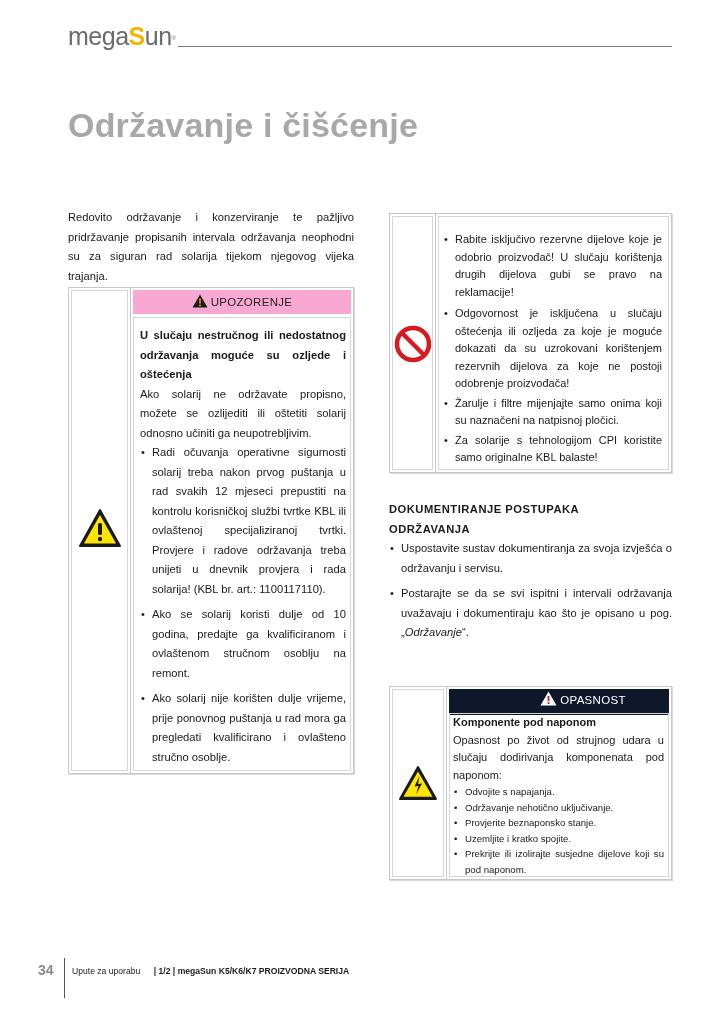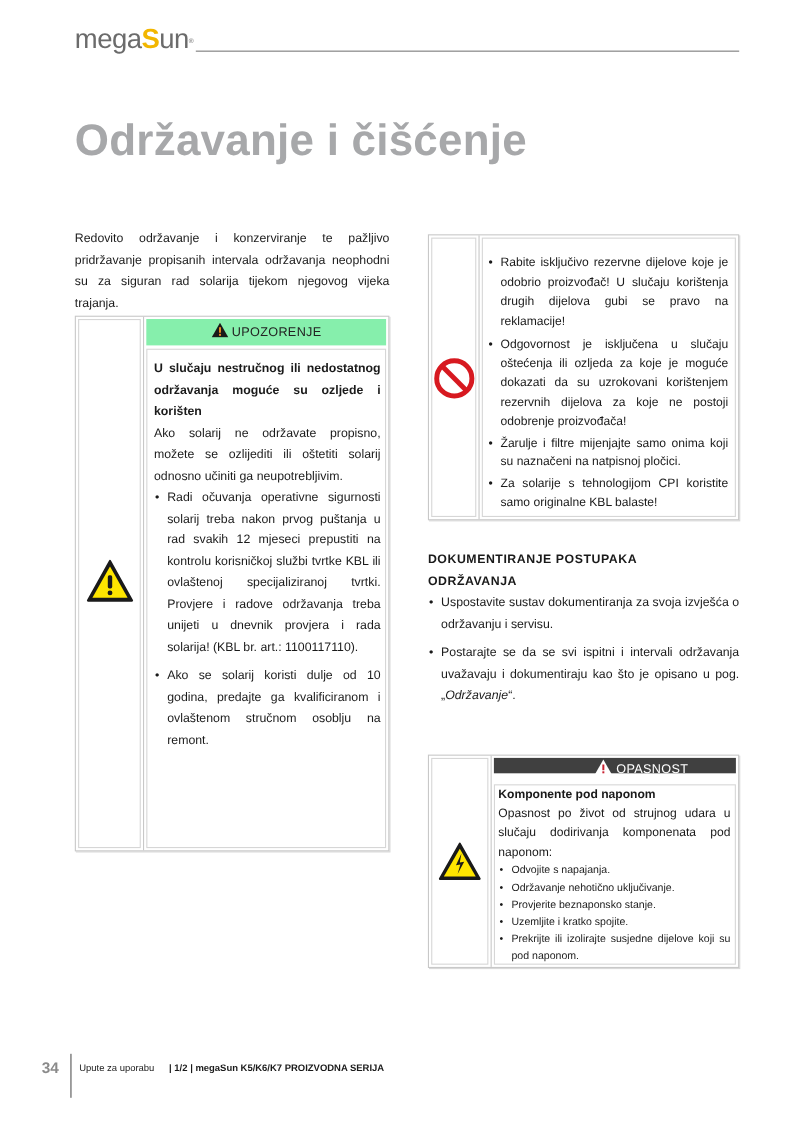--- a/index.html
+++ b/index.html
@@ -5,54 +5,54 @@
   * { box-sizing: border-box; margin: 0; padding: 0; }
   html, body { width: 724px; height: 1024px; background: #ffffff; overflow: hidden; }
   body { position: relative; font-family: "Liberation Sans", sans-serif; color: #1a1a1a; }
 
   
   .logo { position: absolute; left: 68px; top: 22px; font-size: 25px; letter-spacing: -0.5px; color: #6b6b6b; font-family: "Liberation Sans", sans-serif; line-height: 28px; }
   .logo .s { color: #f2b600; font-weight: bold; }
   .logo .reg { font-size: 6px; vertical-align: top; position: relative; top: 2px; }
   .header-rule { position: absolute; left: 178px; top: 46px; width: 494px; height: 1px; background: #7a7a7a; }
 
-  .page-title { position: absolute; left: 68px; top: 106px; font-size: 40px; font-weight: bold; color: #a7a8aa; letter-spacing: 0.2px; }
+  .page-title { position: absolute; left: 68px; top: 106px; font-size: 34px; font-weight: bold; color: #a7a8aa; letter-spacing: 0.2px; }
 
   
   .txt { font-size: 11.2px; line-height: 19.5px; text-align: justify; }
   .intro { position: absolute; left: 68px; top: 208px; width: 286px; }
 
   
   .box { position: absolute; border: 1px solid #c8c8c8; box-shadow: 1px 1px 0 #d9d9d9; background: #fff; }
   .box .icon-col { position: absolute; left: 0; top: 0; bottom: 0; border-right: 1px solid #c8c8c8; }
   .box .icon-col::before { content: ""; position: absolute; top: 2px; bottom: 2px; left: 2px; right: 2px; border: 1px solid #d6d6d6; }
   .box .content-col { position: absolute; top: 0; bottom: 0; right: 0; }
   .box .content-col .inner { position: absolute; left: 2px; right: 2px; bottom: 2px; border: 1px solid #d6d6d6; }
 
   .banner { position: absolute; left: 2px; right: 2px; top: 2px; height: 24px; color: #fff; font-size: 11.5px; text-align: center; line-height: 24px; letter-spacing: 0.3px; }
   .banner .tri { display: inline-block; vertical-align: -2px; margin-right: 3px; }
 
   
   #warn-box { left: 68px; top: 287px; width: 286px; height: 487px; }
   #warn-box .icon-col { width: 62px; }
   #warn-box .content-col { left: 62px; }
-  #warn-box .banner { background: #86efac; color: #222; }
+  #warn-box .banner { background: #f9a8d4; color: #222; }
   #warn-box .inner { top: 29px; padding: 8px 4px 0 6px; }
 
   
   #prohibit-box { left: 389px; top: 213px; width: 283px; height: 260px; }
   #prohibit-box .icon-col { width: 46px; }
   #prohibit-box .content-col { left: 46px; }
   #prohibit-box .inner { top: 2px; padding: 14px 6px 0 4px; }
 
   
   #danger-box { left: 389px; top: 686px; width: 283px; height: 194px; }
   #danger-box .icon-col { width: 57px; }
   #danger-box .content-col { left: 57px; }
-  #danger-box .banner { background: #404040; height: 14px; line-height: 22px; padding-left: 48px; }
+  #danger-box .banner { background: #0f172a; height: 26px; line-height: 22px; padding-left: 48px; }
   #danger-box .inner { top: 26px; padding: 0 4px 0 3px; }
 
   .bold-title { font-weight: bold; }
   ul.bul { list-style: none; }
   ul.bul li { position: relative; padding-left: 12px; }
   ul.bul li::before { content: "•"; position: absolute; left: 1px; top: 0; }
   .spaced li { margin-top: 6px; }
   .spaced li:first-child { margin-top: 0; }
 
   .small { font-size: 9.6px; line-height: 15.5px; }
@@ -95,25 +95,26 @@
   </div>
   <div class="content-col">
     <div class="banner">
       <svg class="tri" width="16" height="14" viewBox="0 0 16 14">
         <path d="M8 0.5 L15.5 13.5 L0.5 13.5 Z" fill="#1a1a1a"></path>
         <rect x="7.1" y="4.5" width="1.8" height="5" fill="#e8891f"></rect>
         <rect x="7.1" y="10.5" width="1.8" height="1.8" fill="#e8891f"></rect>
       </svg><span>UPOZORENJE</span>
     </div>
     <div class="inner txt">
-      <div class="bold-title">U slučaju nestručnog ili nedostatnog održavanja moguće su ozljede i korišten</div>
+      <div class="bold-title">U slučaju nestručnog ili nedostatnog održavanja moguće su ozljede i oštećenja</div>
       <div>Ako solarij ne održavate propisno, možete se ozlijediti ili oštetiti solarij odnosno učiniti ga neupotrebljivim.</div>
       <ul class="bul spaced">
         <li>Radi očuvanja operativne sigurnosti solarij treba nakon prvog puštanja u rad svakih 12 mjeseci prepustiti na kontrolu korisničkoj službi tvrtke KBL ili ovlaštenoj specijaliziranoj tvrtki. Provjere i radove održavanja treba unijeti u dnevnik provjera i rada solarija! (KBL br. art.: 1100117110).</li>
         <li>Ako se solarij koristi dulje od 10 godina, predajte ga kvalificiranom i ovlaštenom stručnom osoblju na remont.</li>
+        <li>Ako solarij nije korišten dulje vrijeme, prije ponovnog puštanja u rad mora ga pregledati kvalificirano i ovlašteno stručno osoblje.</li>
       </ul>
     </div>
   </div>
 </div>
 
 <div class="box" id="prohibit-box">
   <div class="icon-col">
     <svg class="icon-center" style="top:130px" width="38" height="38" viewBox="0 0 38 38">
       <circle cx="19" cy="19" r="16" fill="#fff" stroke="#d71920" stroke-width="4.5"></circle>
       <line x1="8" y1="8" x2="30" y2="30" stroke="#d71920" stroke-width="4.5"></line>

